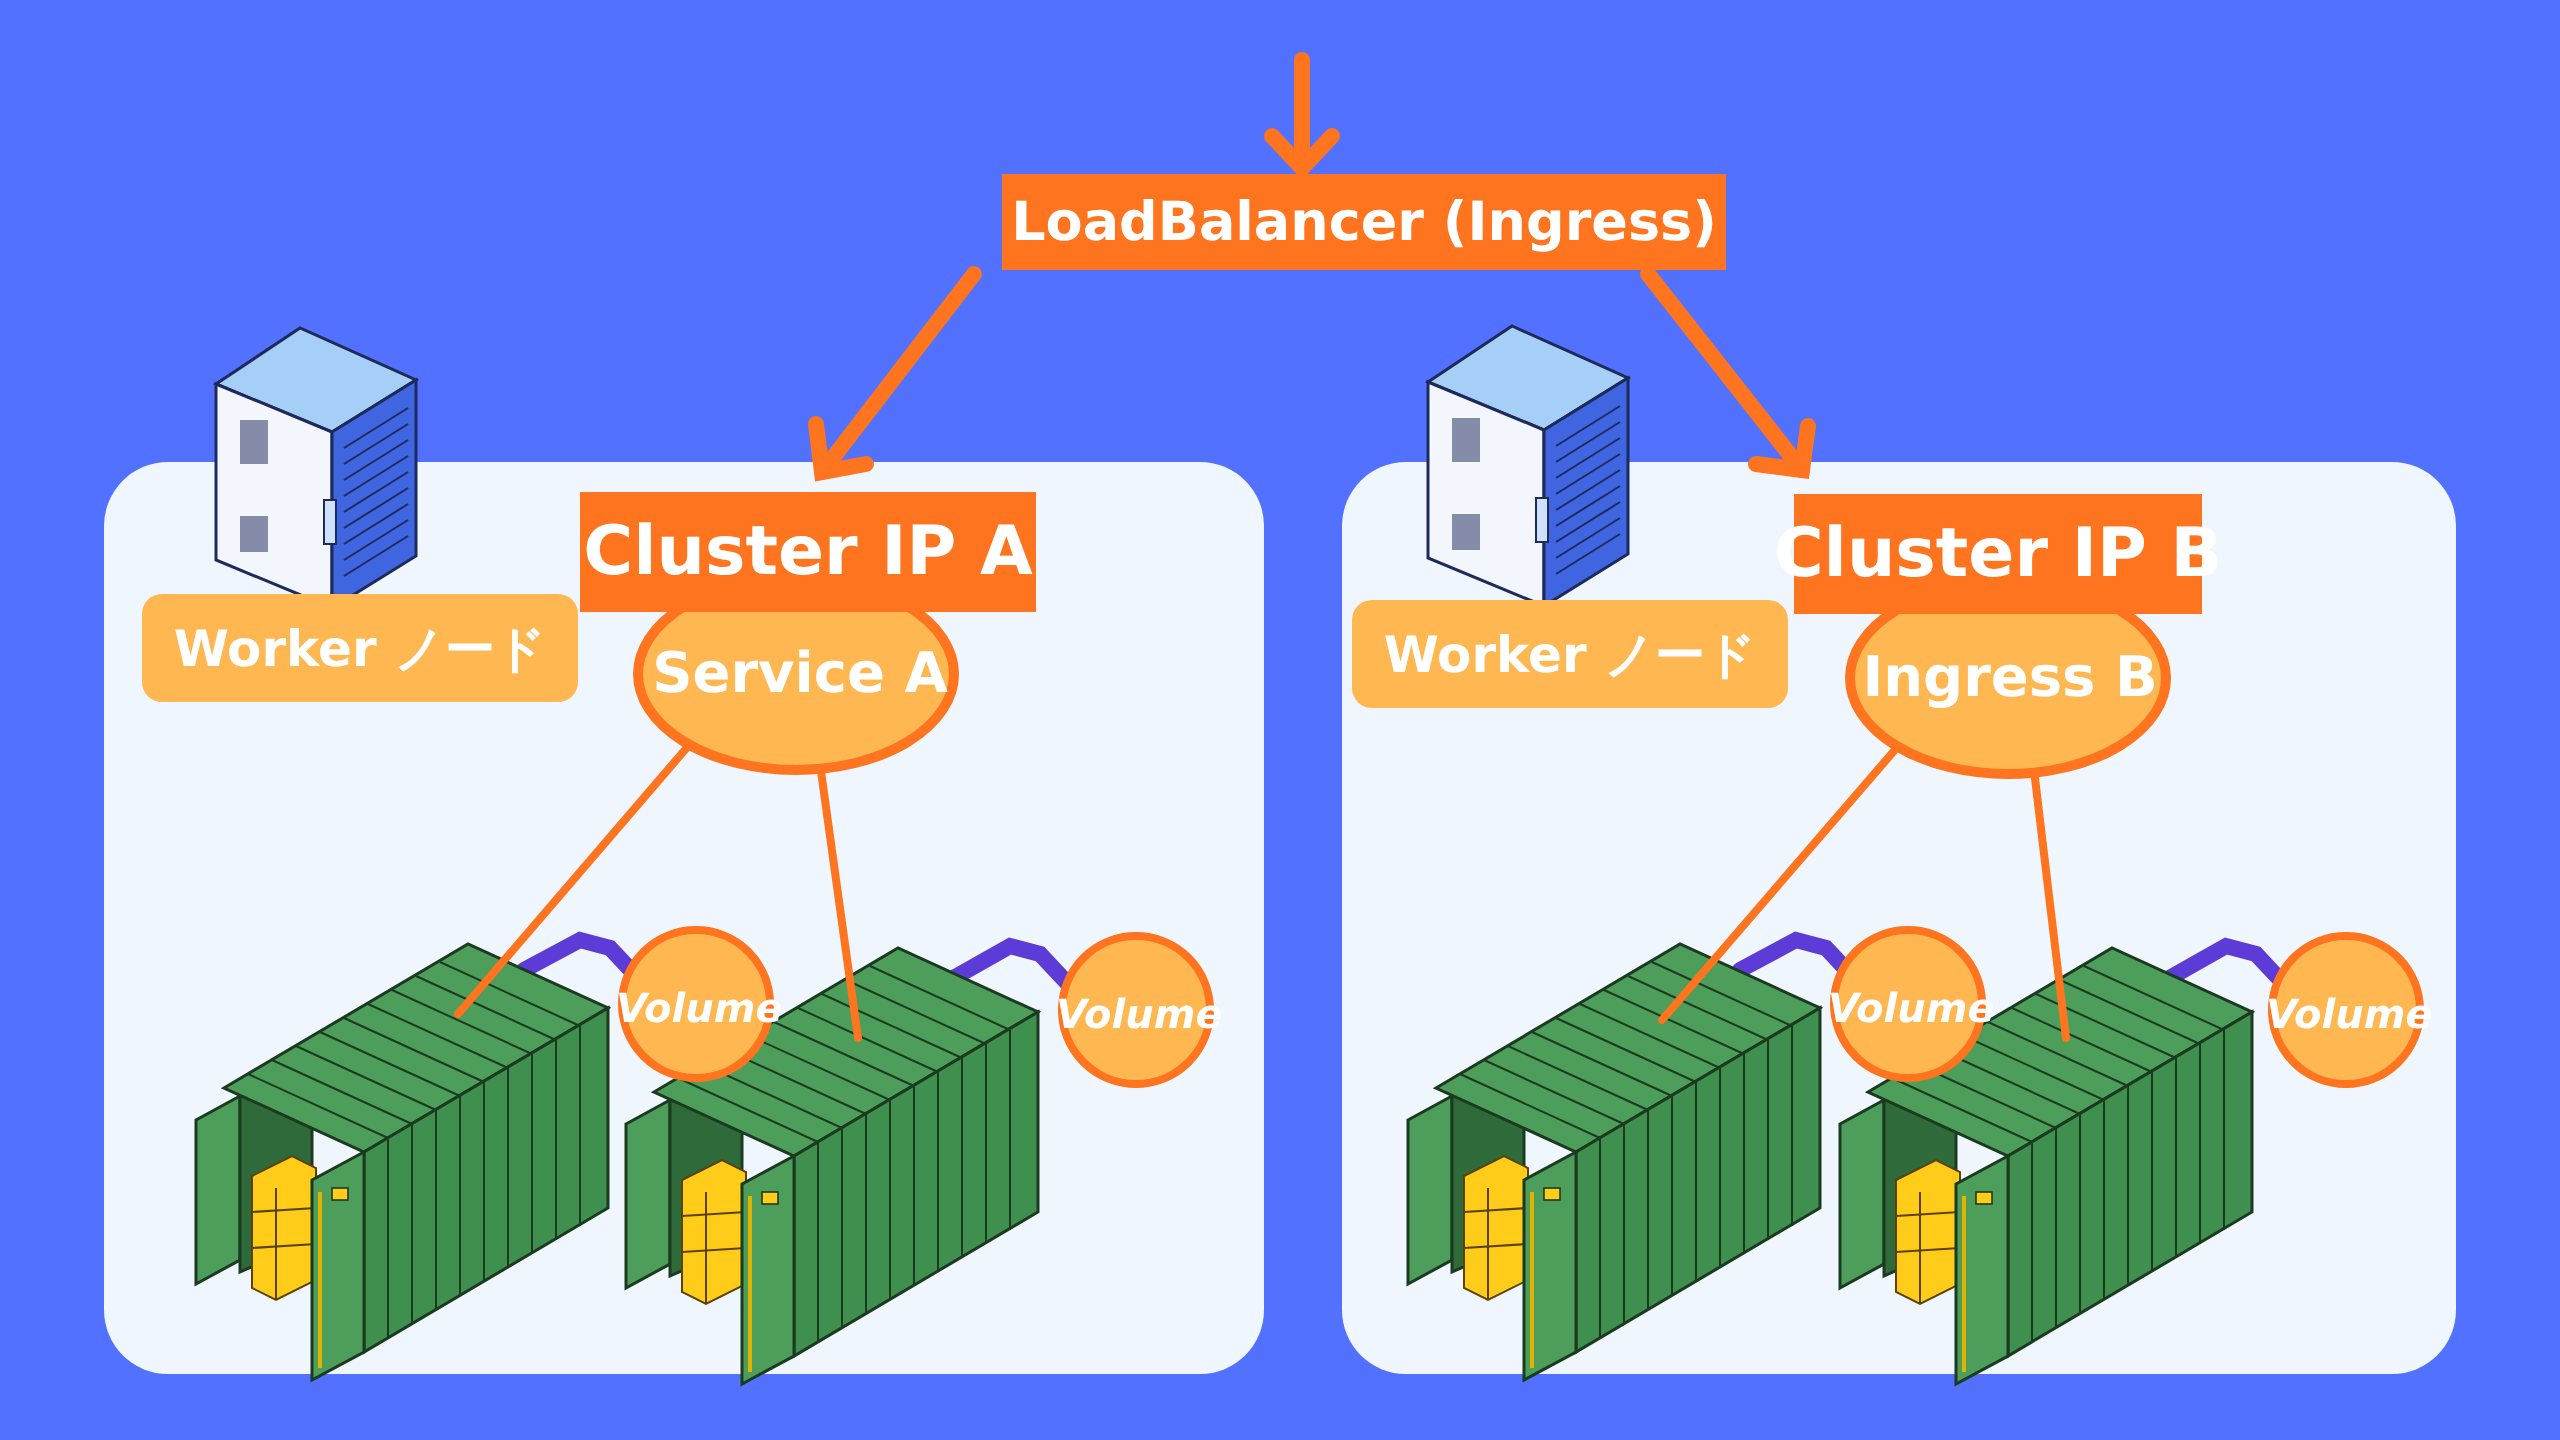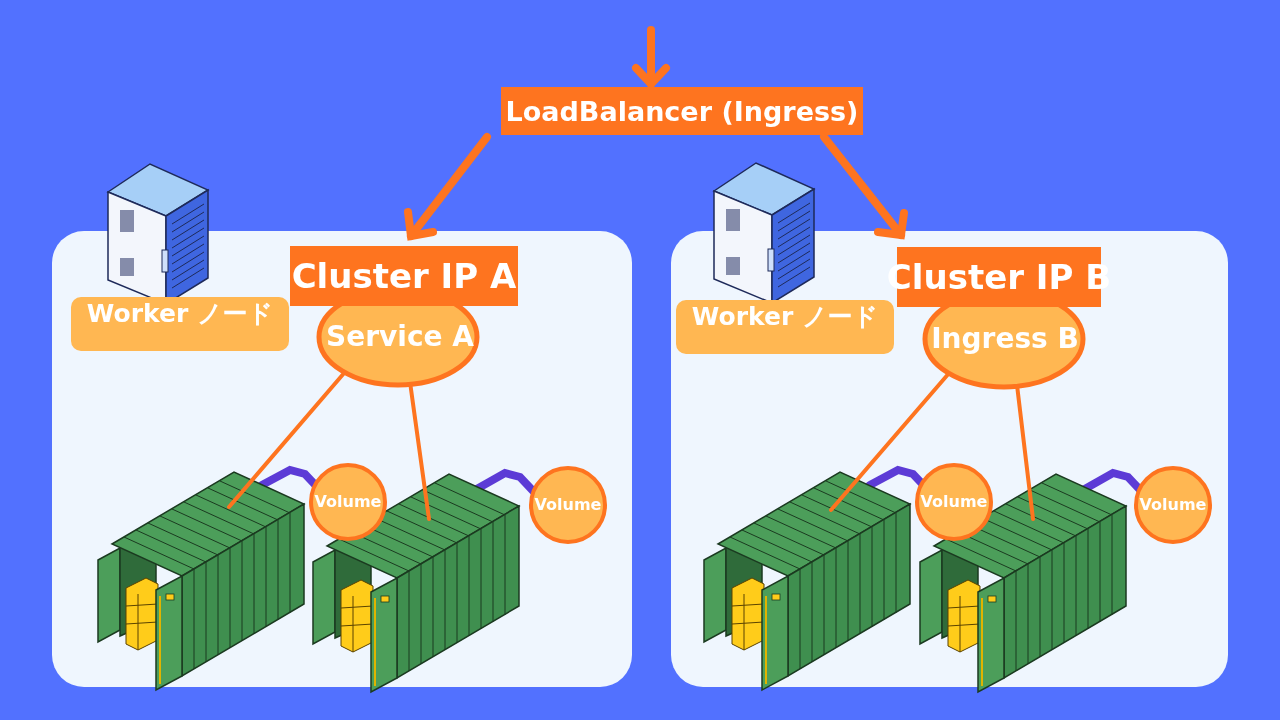--- a/index.html
+++ b/index.html
@@ -33,36 +33,36 @@
     display: flex; align-items: center; justify-content: center;
     white-space: nowrap;
   }
   #cip-a { left: 290px; top: 246px; width: 228px; }
   #cip-b { left: 897px; top: 247px; width: 204px; }
 
   .worker {
     position: absolute; height: 54px;
     background: #ffb752; border-radius: 10px;
     color: #fff; font-weight: bold; font-size: 25px;
-    display: flex; align-items: flex-start; justify-content: center;
+    display: flex; align-items: center; justify-content: center;
     white-space: nowrap;
   }
   #worker-a { left: 71px; top: 297px; width: 218px; }
   #worker-b { left: 676px; top: 300px; width: 218px; }
 
   .service-label {
     position: absolute; color: #fff; font-weight: bold; font-size: 28px;
     white-space: nowrap; text-align: center; width: 180px;
   }
   #svc-a-label { left: 310px; top: 320px; text-align: center; }
   #svc-b-label { left: 915px; top: 322px; }
 
   .vol-label {
-    position: absolute; color: #fff; font-weight: bold; font-size: 16px;
-    width: 80px; text-align: center;
+    position: absolute; color: #fff; font-weight: bold; font-size: 20px;
+    width: 80px; text-align: center; font-style: italic;
   }
 </style>
 </head>
 <body>
 
 <div class="panel" id="panel-a"></div>
 <div class="panel" id="panel-b"></div>
 
 <svg class="overlay" viewBox="0 0 1280 720">
   <defs>

